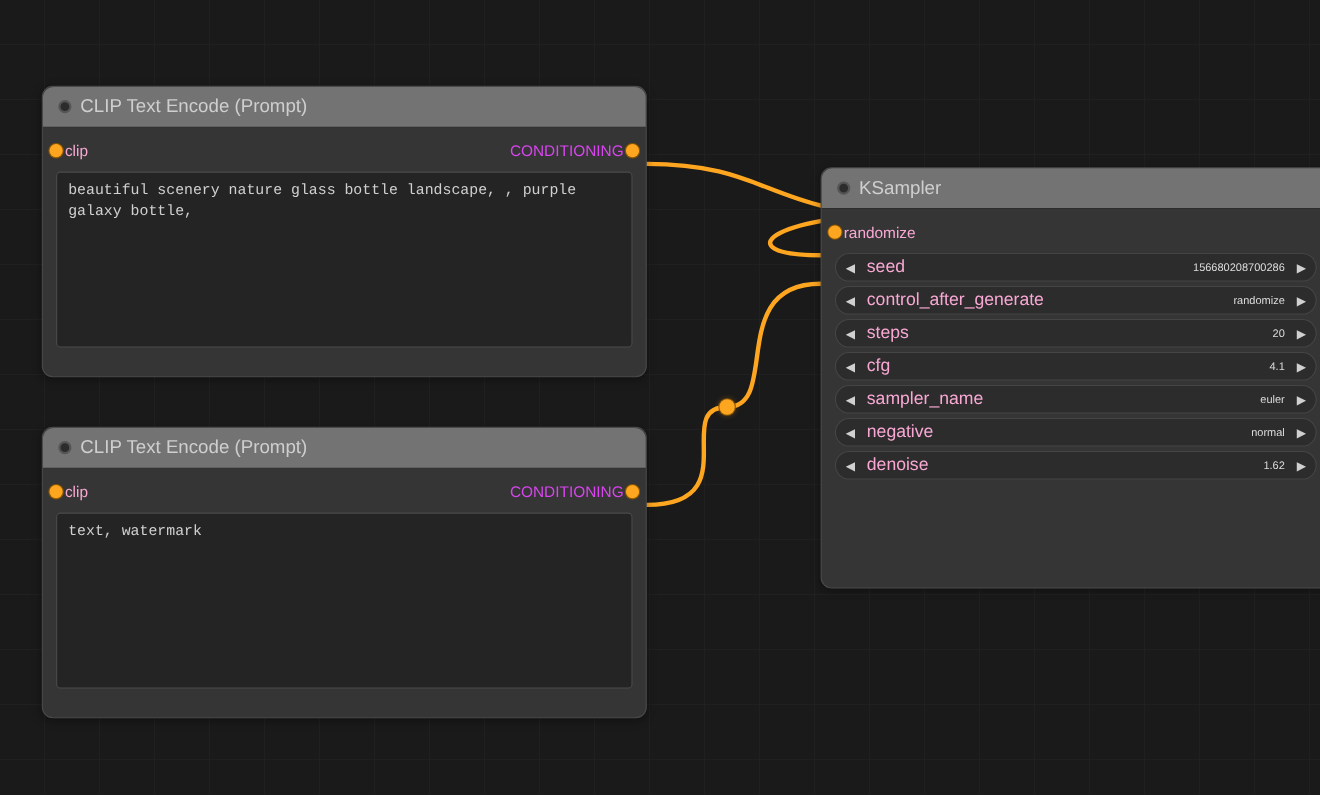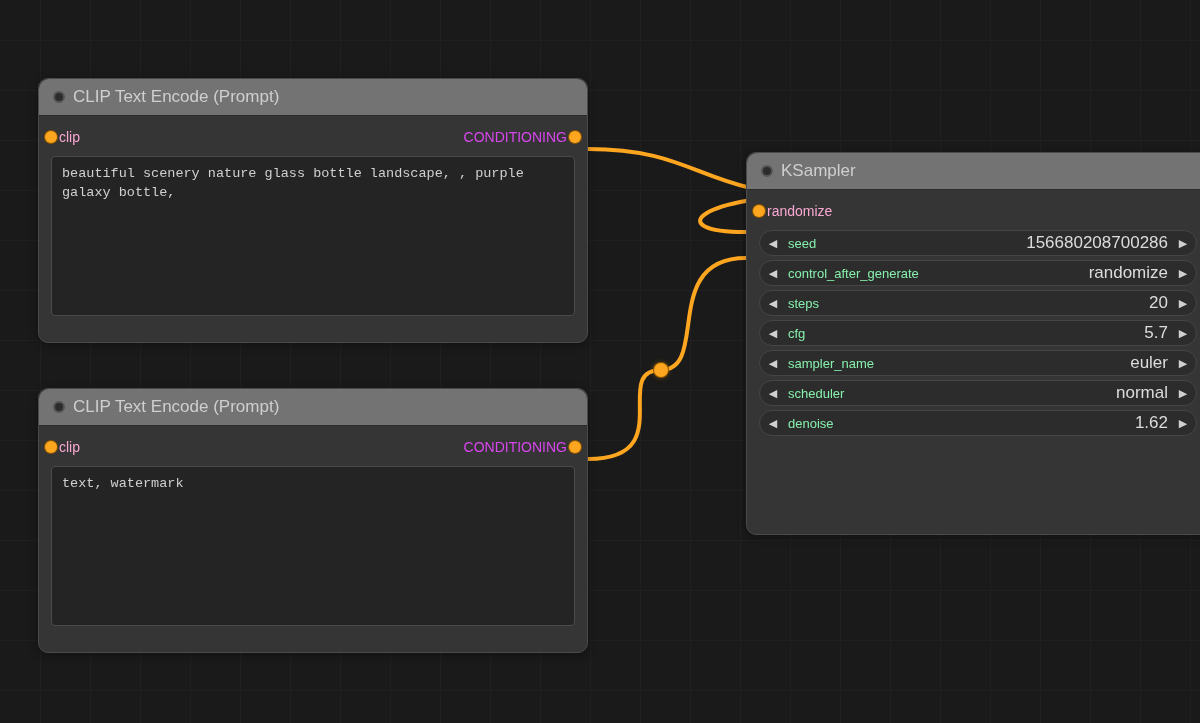--- a/index.html
+++ b/index.html
@@ -126,29 +126,29 @@
   }
   .widget .arrow {
     color: #d0d0d0;
     font-size: 11px;
     width: 14px;
     display: flex;
     justify-content: center;
     user-select: none;
   }
   .widget .wlabel {
-    color: #86efac;
+    color: #f9a8d4;
     flex: 0 0 auto;
-    font-size: 13px;
+    font-size: 16px;
     padding-left: 2px;
   }
   .widget .wspacer { flex: 1; }
   .widget .wvalue {
     color: #dcdcdc;
-    font-size: 17px;
+    font-size: 10px;
     padding-right: 2px;
     white-space: nowrap;
   }
 
   .ksampler-params {
     margin-top: 6px;
   }
 
   .reroute-dot {
     position: absolute;
@@ -243,33 +243,33 @@
             <span class="arrow">◀</span>
             <span class="wlabel">steps</span>
             <span class="wspacer"></span>
             <span class="wvalue">20</span>
             <span class="arrow">▶</span>
           </div>
           <div class="widget">
             <span class="arrow">◀</span>
             <span class="wlabel">cfg</span>
             <span class="wspacer"></span>
-            <span class="wvalue">5.7</span>
+            <span class="wvalue">4.1</span>
             <span class="arrow">▶</span>
           </div>
           <div class="widget">
             <span class="arrow">◀</span>
             <span class="wlabel">sampler_name</span>
             <span class="wspacer"></span>
             <span class="wvalue">euler</span>
             <span class="arrow">▶</span>
           </div>
           <div class="widget">
             <span class="arrow">◀</span>
-            <span class="wlabel">scheduler</span>
+            <span class="wlabel">negative</span>
             <span class="wspacer"></span>
             <span class="wvalue">normal</span>
             <span class="arrow">▶</span>
           </div>
           <div class="widget">
             <span class="arrow">◀</span>
             <span class="wlabel">denoise</span>
             <span class="wspacer"></span>
             <span class="wvalue">1.62</span>
             <span class="arrow">▶</span>

